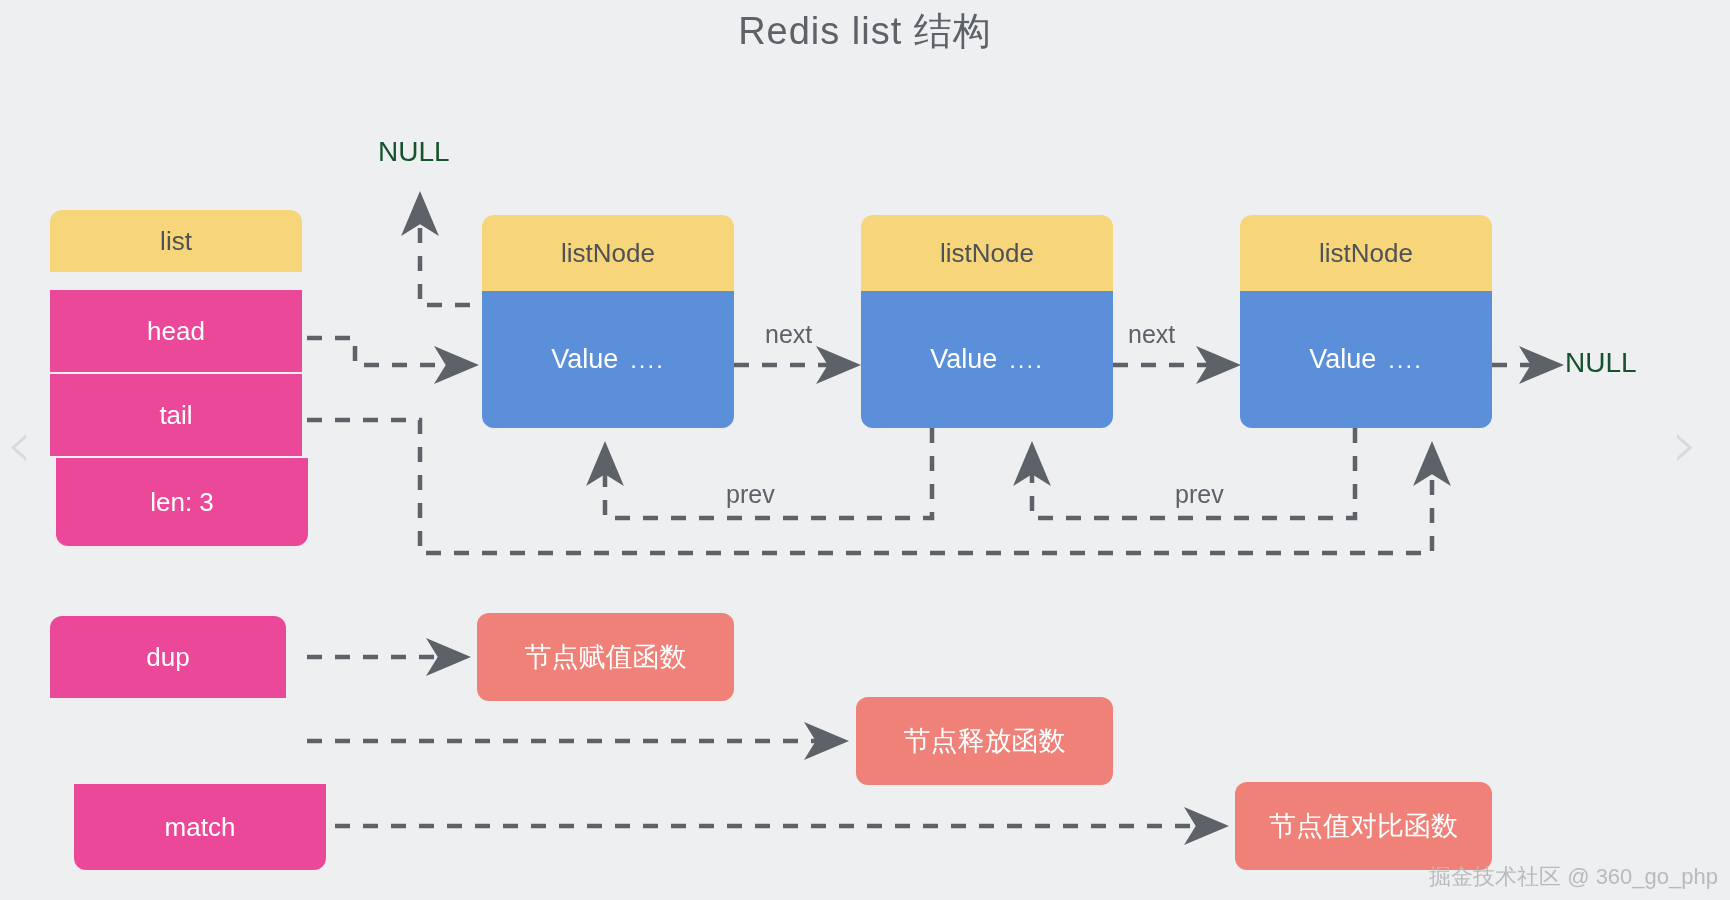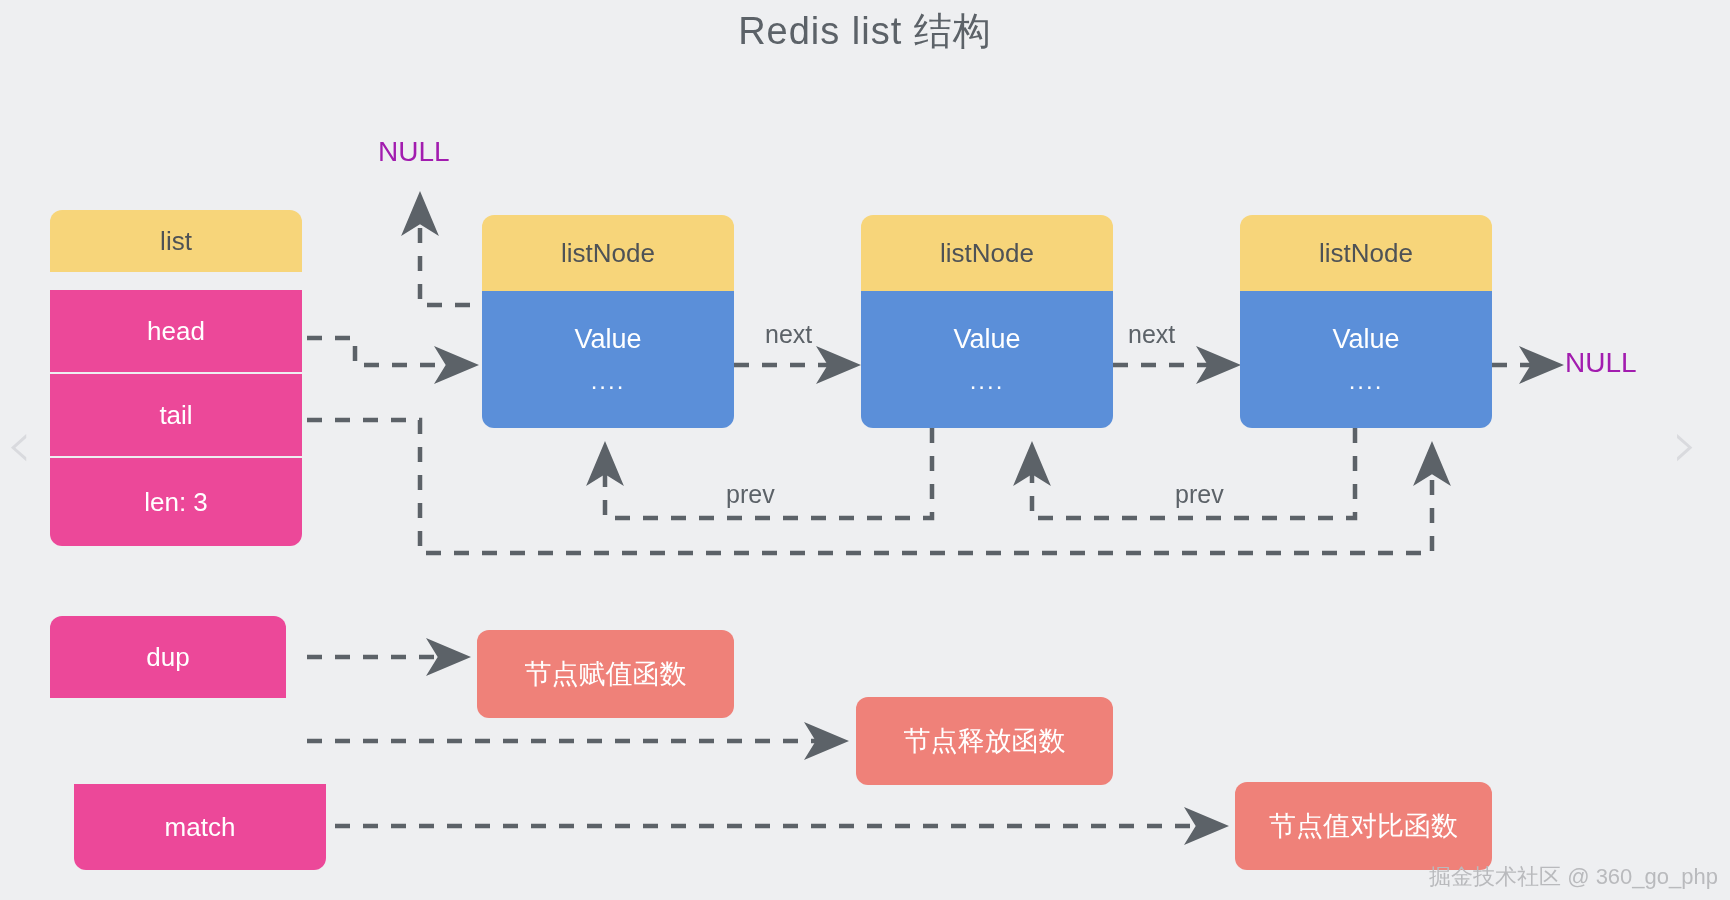--- a/index.html
+++ b/index.html
@@ -20,31 +20,31 @@
   .box { position: absolute; display: flex; align-items: center; justify-content: center; }
   .yellow { background: #f7d57a; color: #4e5256; font-size: 26px; }
   .teal   { background: #ec4899; color: #ffffff; font-size: 26px; }
   .blue   { background: #5b8fd9; color: #ffffff; }
   .red    { background: #ef8179; color: #ffffff; font-size: 27px; }
 
   .r-top { border-radius: 12px 12px 0 0; }
   .r-bot { border-radius: 0 0 12px 12px; }
   .r-all { border-radius: 12px; }
 
-  .value-box { flex-direction: column; gap: 12px; }
+  .value-box { gap: 12px; }
   .value-main { font-size: 27px; }
   .value-dots { font-size: 24px; letter-spacing: 2px; }
 
   
   svg.edges { position: absolute; left: 0; top: 0; width: 1730px; height: 900px; pointer-events: none; }
 
   .edge-label {
     position: absolute; font-size: 25px; color: #5c6268; white-space: nowrap;
   }
-  .null-label { position: absolute; font-size: 28px; color: #a21caf; }
+  .null-label { position: absolute; font-size: 28px; color: #14532d; }
 
   .chev { position: absolute; color: #d9dade; font-size: 66px; line-height: 1;
           font-family: "DejaVu Sans", sans-serif; font-weight: 300; }
 
   .watermark {
     position: absolute; right: 12px; bottom: 8px;
     font-size: 22px; color: #b9babd; text-align: right;
   }
 </style>
 </head>
@@ -85,21 +85,21 @@
       <path d="M307,826 L1220,826" marker-end="url(#arrow)"></path>
     </g>
   </svg>
 
   <div class="box yellow r-top" style="left:50px; top:210px; width:252px; height:62px;">list</div>
 
   <div class="box teal" style="left:50px; top:290px; width:252px; height:82px;">head</div>
 
   <div class="box teal" style="left:50px; top:374px; width:252px; height:82px;">tail</div>
 
-  <div class="box teal r-bot" style="left:50px; top:458px; width:252px; height:88px;">len: 3</div>
+  <div class="box teal r-bot" style="left:56px; top:458px; width:252px; height:88px;">len: 3</div>
 
   <div class="box yellow r-top" style="left:482px; top:215px; width:252px; height:76px;">listNode</div>
   <div class="box blue r-bot value-box" style="left:482px; top:291px; width:252px; height:137px;">
     <span class="value-main">Value</span>
     <span class="value-dots">....</span>
   </div>
 
   <div class="box yellow r-top" style="left:861px; top:215px; width:252px; height:76px;">listNode</div>
   <div class="box blue r-bot value-box" style="left:861px; top:291px; width:252px; height:137px;">
     <span class="value-main">Value</span>
@@ -116,21 +116,21 @@
   <div class="edge-label" style="left:1128px; top:320px;">next</div>
   <div class="edge-label" style="left:726px; top:480px;">prev</div>
   <div class="edge-label" style="left:1175px; top:480px;">prev</div>
 
   <div class="null-label" style="left:378px; top:136px;">NULL</div>
   <div class="null-label" style="left:1565px; top:347px;">NULL</div>
 
   <div class="box teal r-top" style="left:50px; top:616px; width:236px; height:82px;">dup</div>
   <div class="box teal r-bot" style="left:50px; top:784px; width:252px; height:86px;margin-left:24px;">match</div>
 
-  <div class="box red r-all" style="left:477px; top:630px; width:257px; height:88px;">节点赋值函数</div>
+  <div class="box red r-all" style="left:477px; top:613px; width:257px; height:88px;">节点赋值函数</div>
   <div class="box red r-all" style="left:856px; top:697px; width:257px; height:88px;">节点释放函数</div>
   <div class="box red r-all" style="left:1235px; top:782px; width:257px; height:88px;">节点值对比函数</div>
 
   <div class="chev" style="left:6px; top:412px;">‹</div>
   <div class="chev" style="left:1672px; top:412px;">›</div>
 
   <div class="watermark">掘金技术社区 @ 360_go_php</div>
 
 </div>
 

